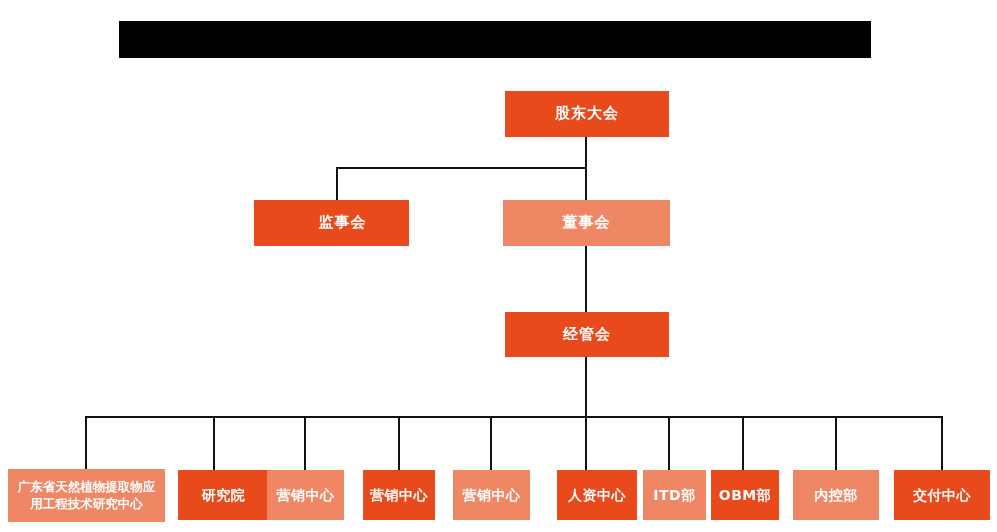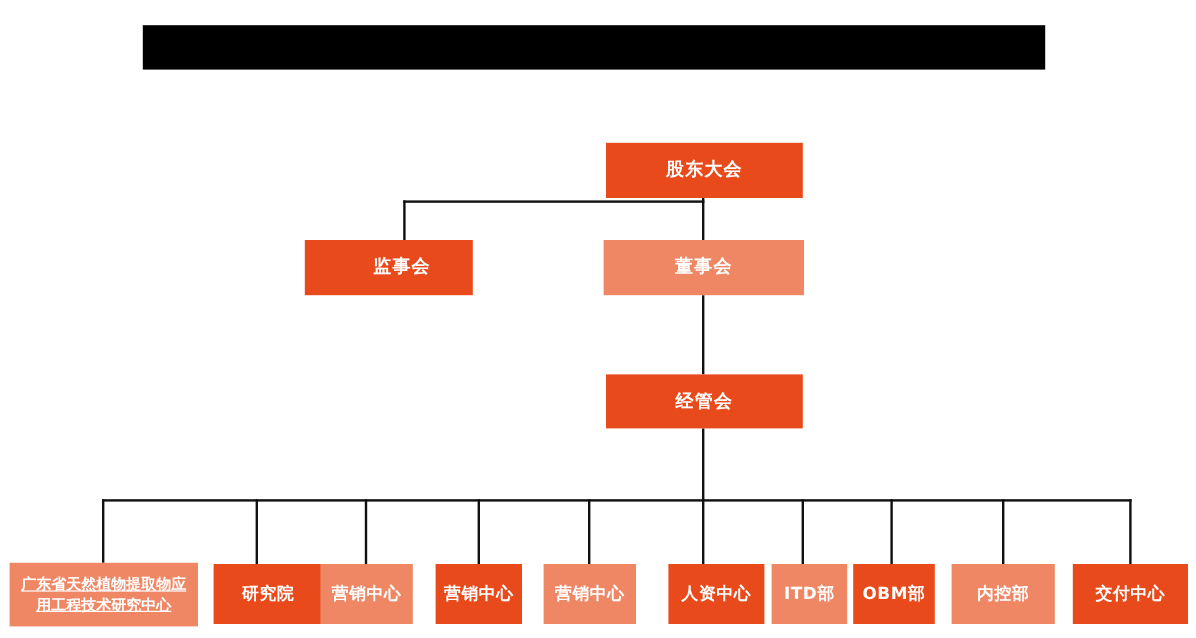--- a/index.html
+++ b/index.html
@@ -23,28 +23,28 @@
     background:#000000;
   }
   .node{
     position:absolute;display:flex;align-items:center;justify-content:center;
     color:var(--text);font-weight:bold;text-align:center;
     font-size:15px;letter-spacing:1px;line-height:1.3;
   }
   .node.dark{background:var(--primary);}
   .node.light{background:var(--secondary);}
   .node.small{font-size:14px;letter-spacing:0.5px;}
-  .node.tiny{font-size:12.5px;letter-spacing:0;padding:2px 5px;text-decoration:underline;}
+  .node.tiny{font-size:12.5px;letter-spacing:0;padding:2px 5px;}
   .cline{position:absolute;background:var(--line);}
   .vline{width:2px;}
   .hline{height:2px;}
 
   
-  .n-shareholders{left:505px;top:91px;width:164px;height:46px;margin-top:28px;}
-  .n-supervisory{left:254px;top:200px;width:140px;height:46px;padding-left:22px;}
+  .n-shareholders{left:505px;top:91px;width:164px;height:46px;}
+  .n-supervisory{left:254px;top:200px;width:155px;height:46px;padding-left:22px;}
   .n-board{left:503px;top:200px;width:167px;height:46px;}
   .n-management{left:505px;top:312px;width:164px;height:45px;}
 
   
   .n-gd{left:8px;top:469px;width:157px;height:53px;}
   .n-research{left:178px;top:470px;width:91px;height:50px;}
   .n-marketing{left:267px;top:470px;width:77px;height:50px;}
   .n-finance{left:363px;top:470px;width:72px;height:50px;}
   .n-delivery{left:453px;top:470px;width:77px;height:50px;}
   .n-hr{left:545px;top:470px;width:80px;height:50px;margin-left:12px;}

